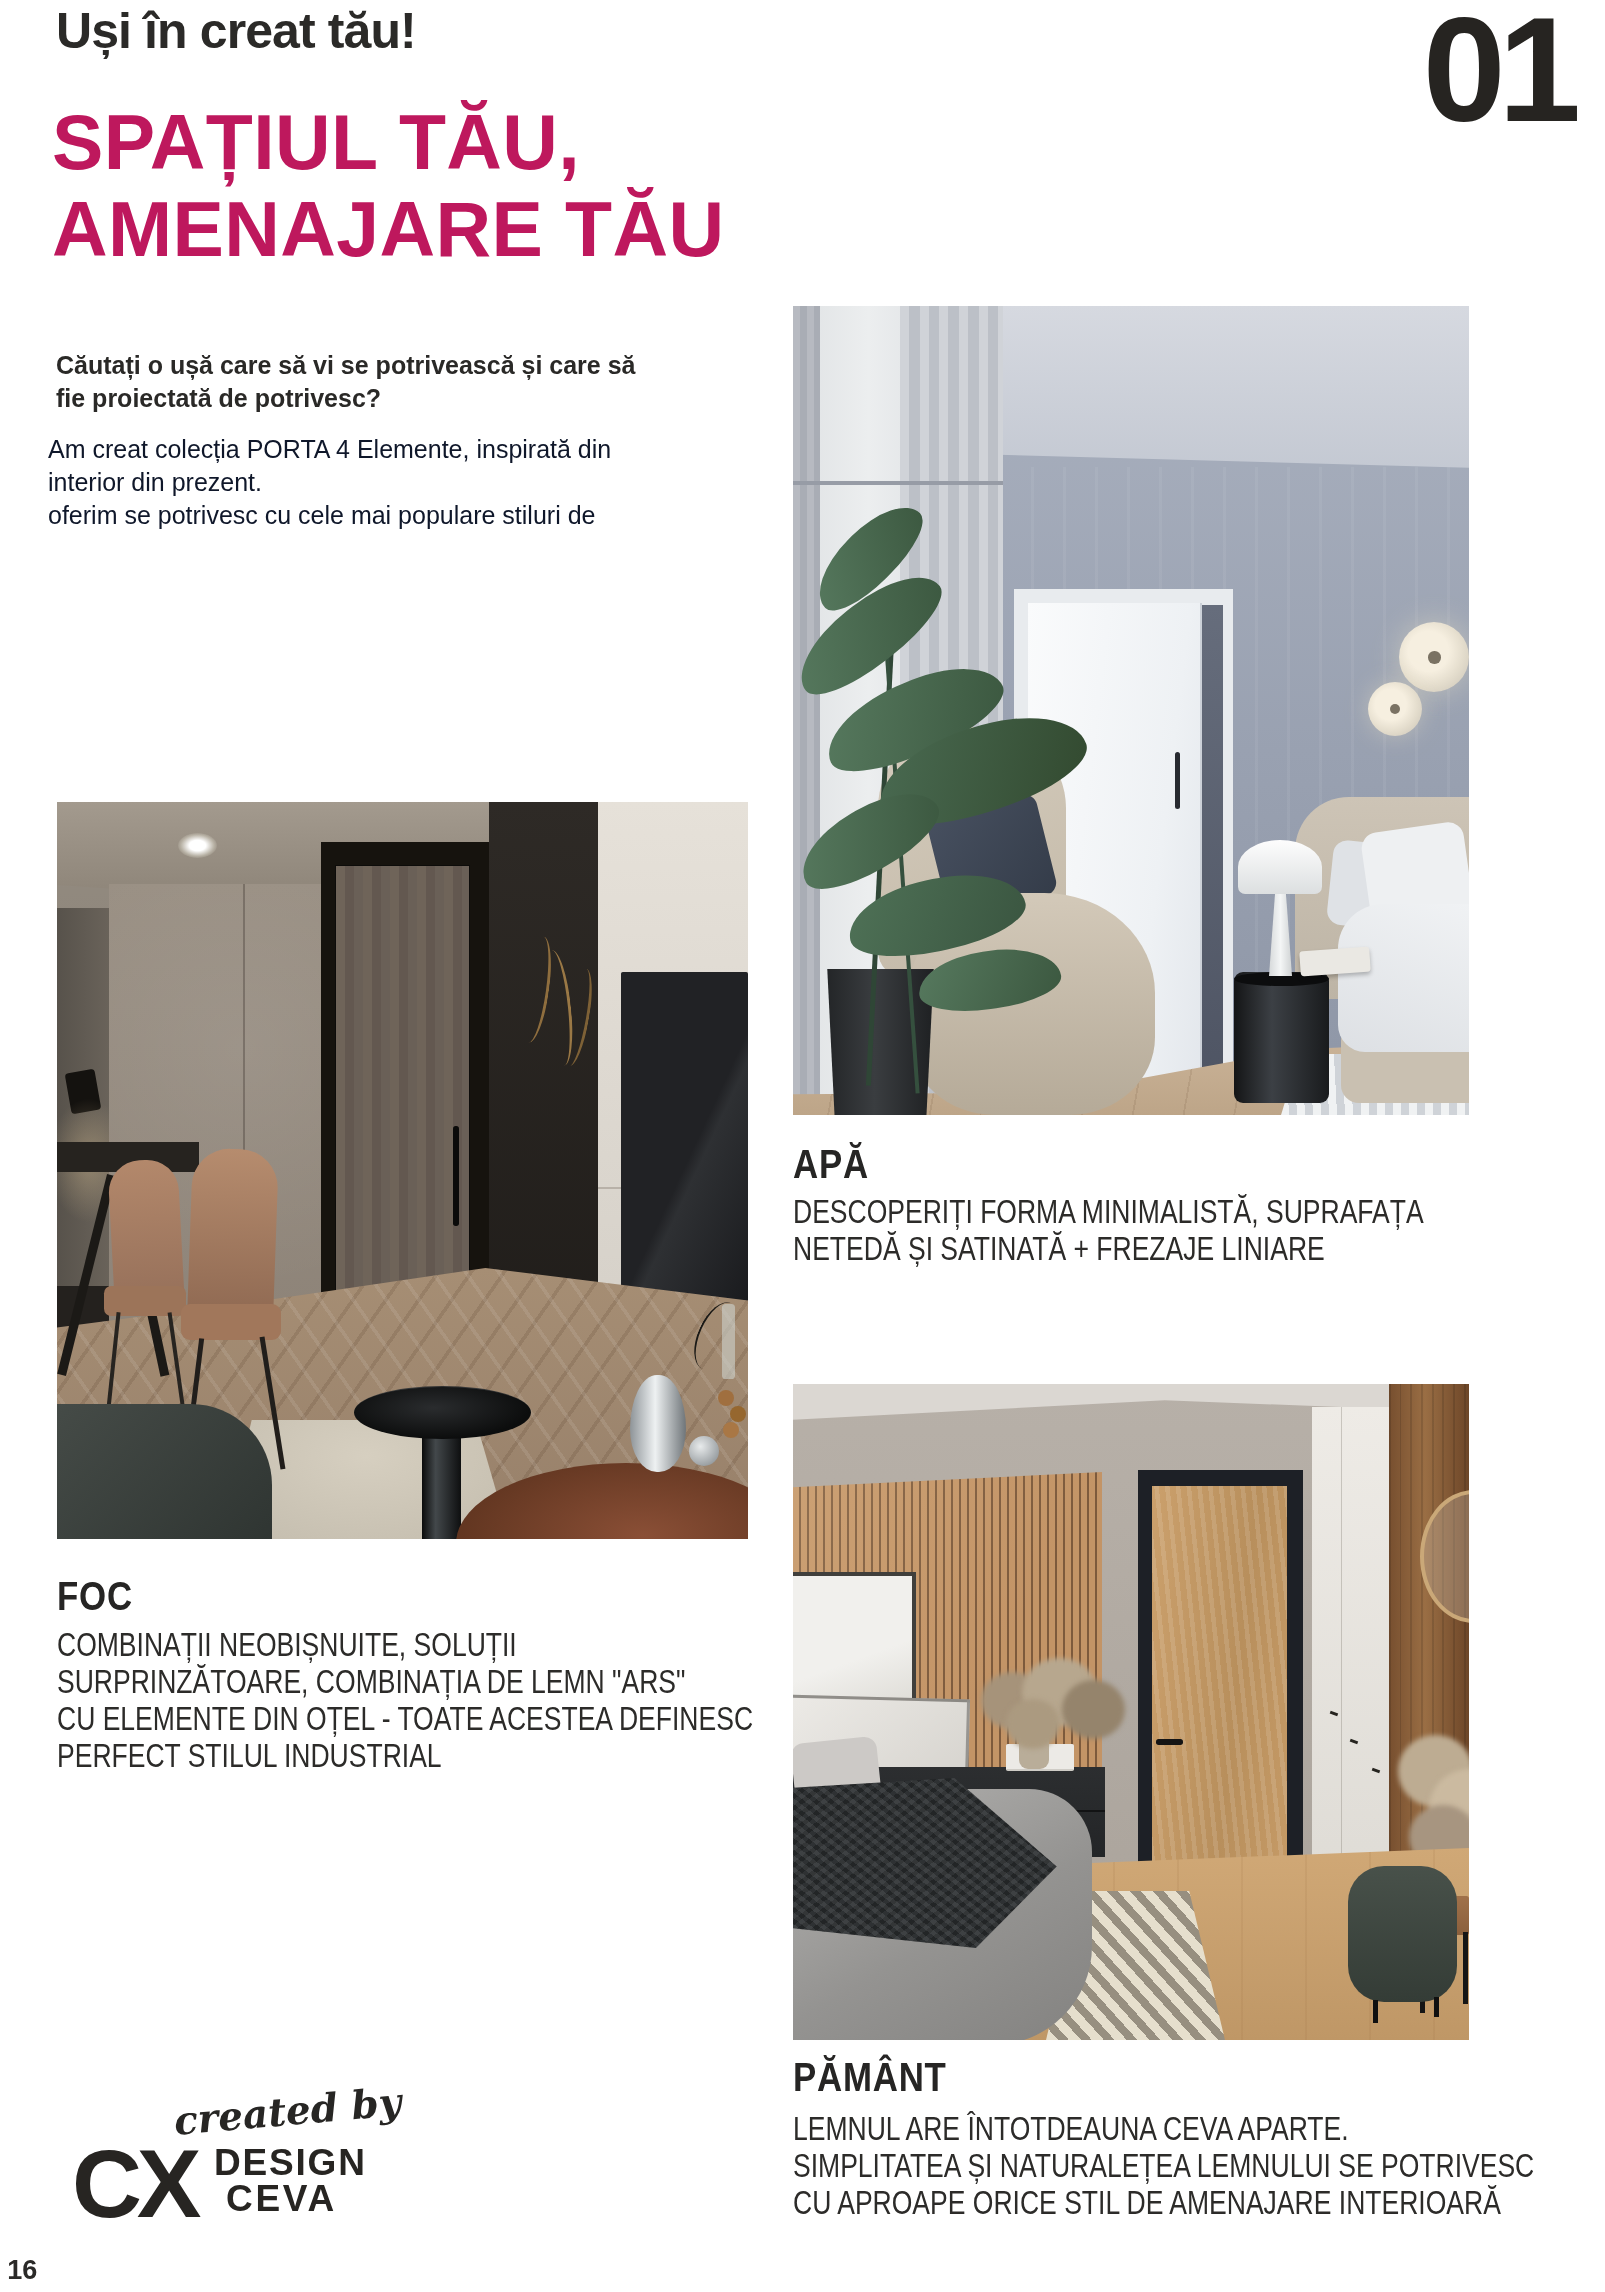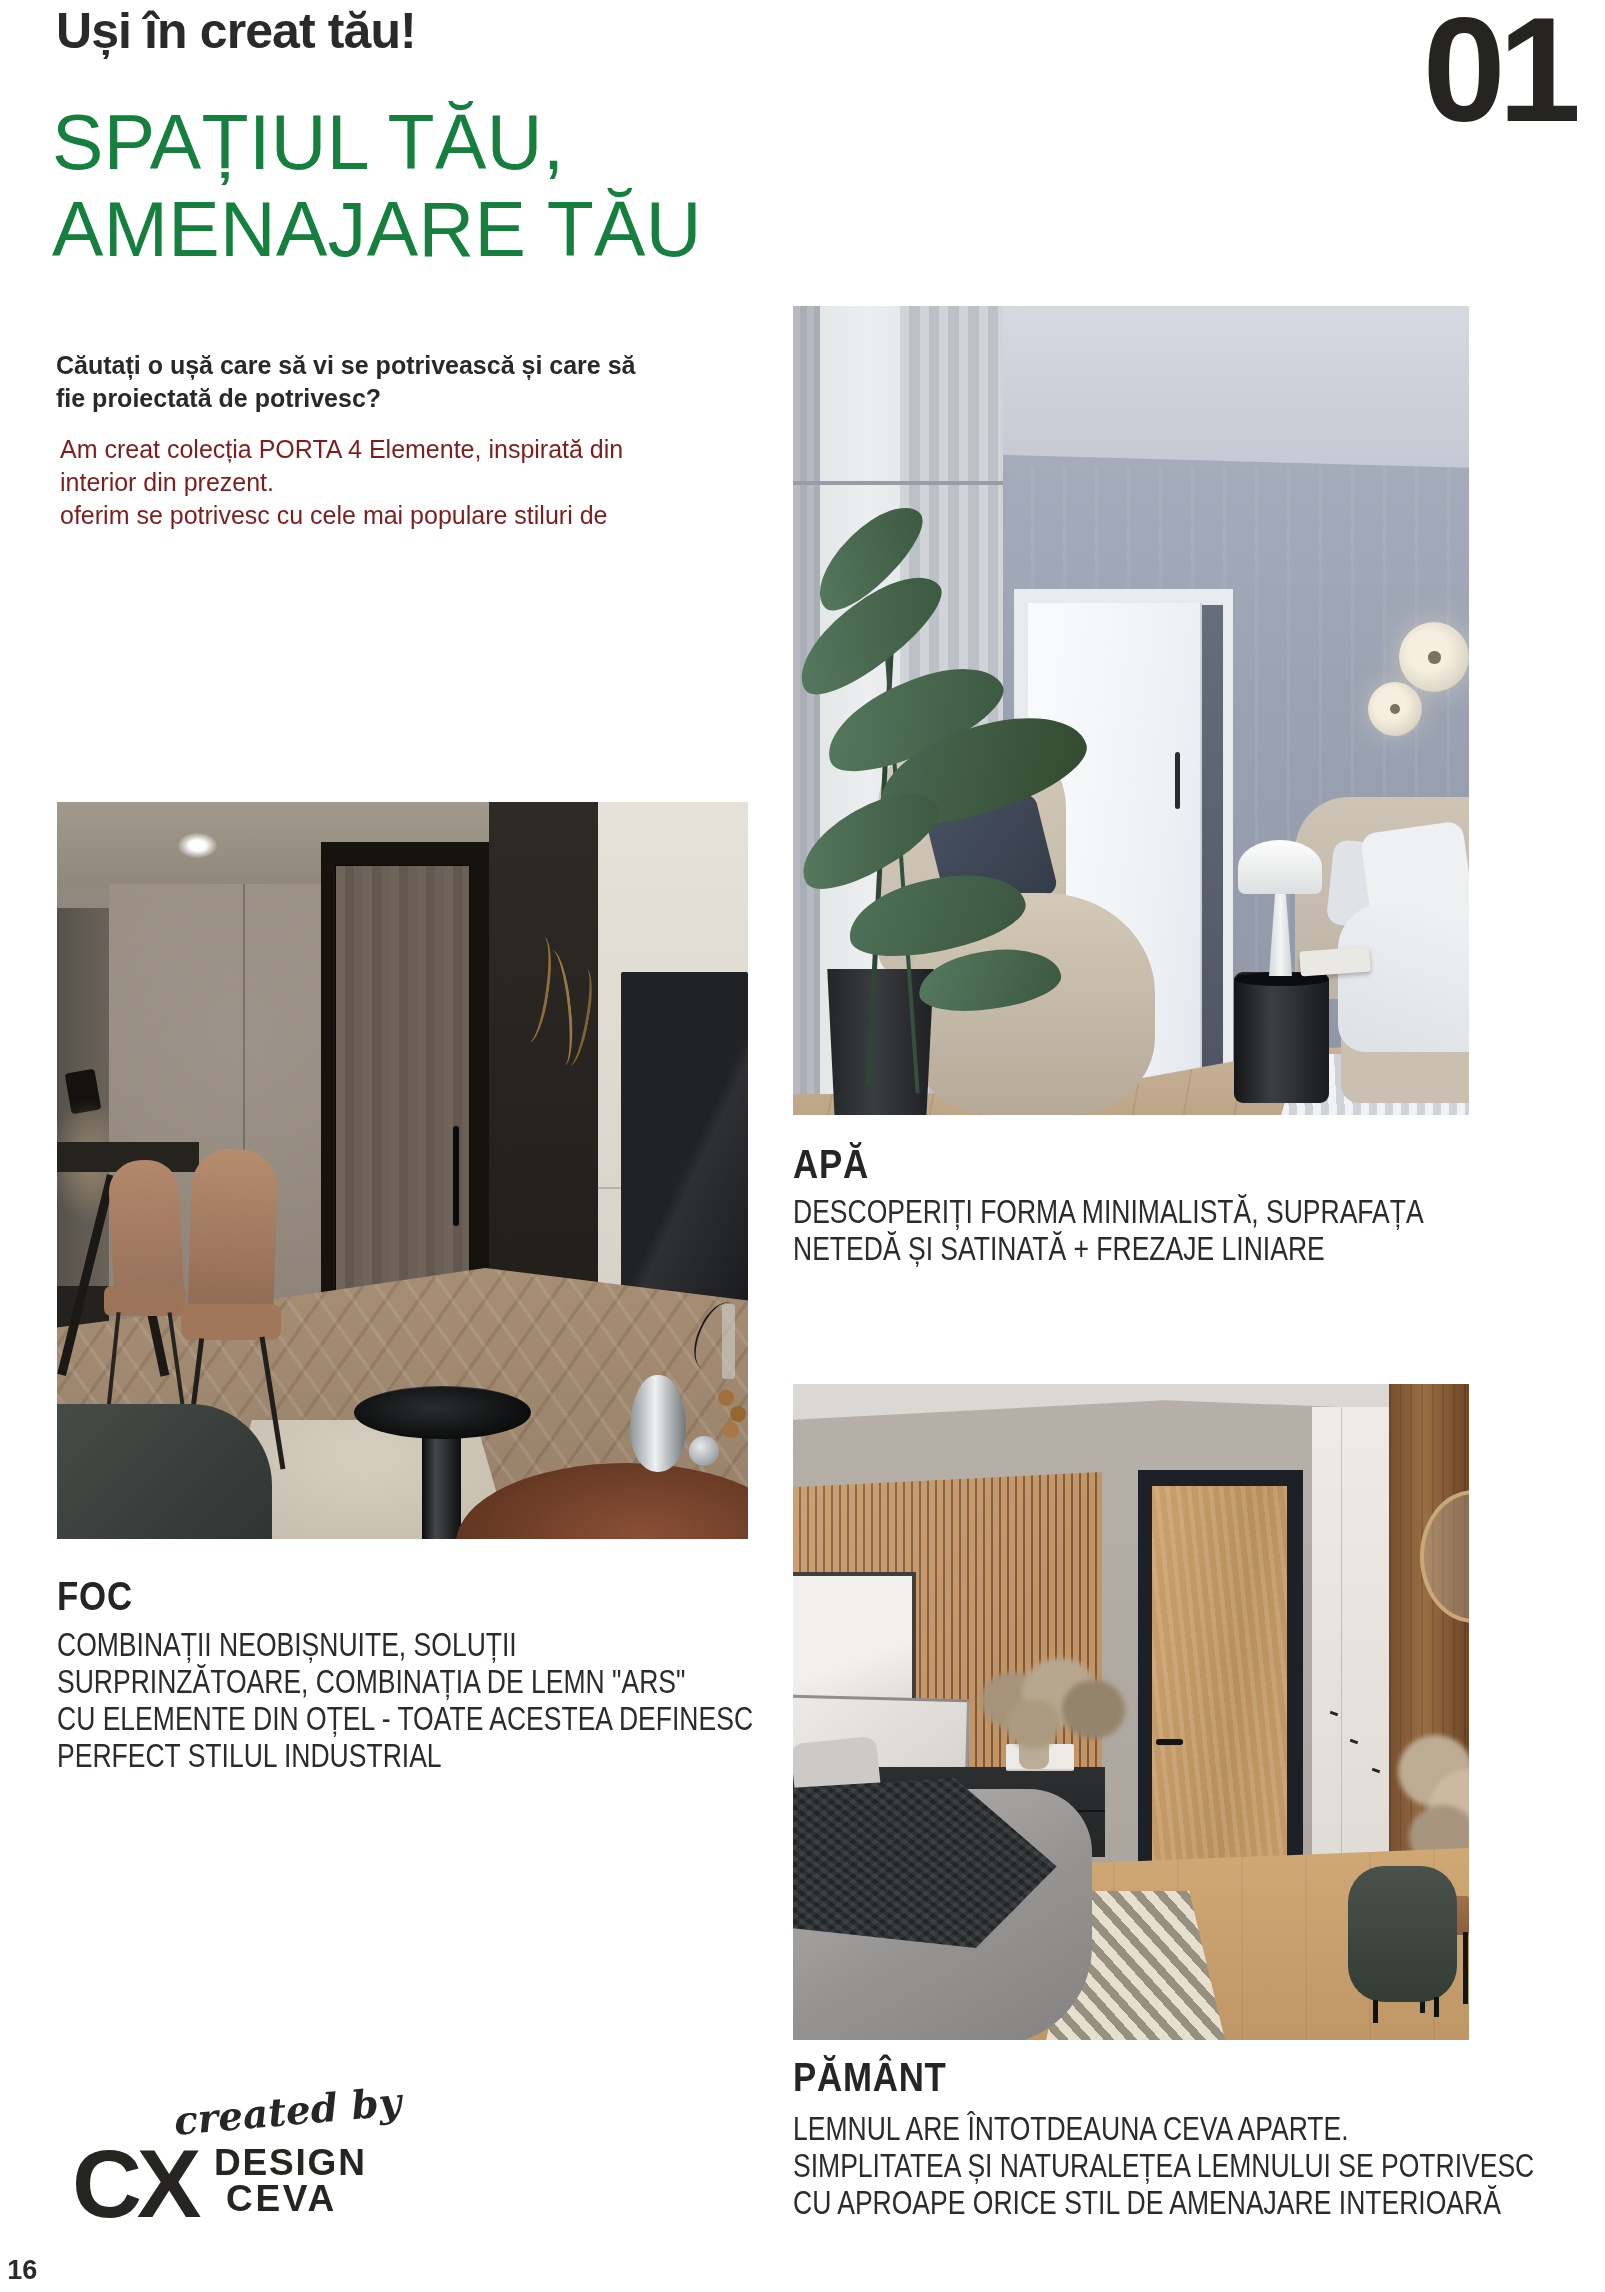--- a/index.html
+++ b/index.html
@@ -2,24 +2,24 @@
 <html style="font-size:14.3px"><head>
 <meta charset="utf-8">
 <style>
   html,body{margin:0;padding:0;background:#ffffff;}
   .page{position:relative;width:1606px;height:2293px;background:#ffffff;overflow:hidden;
         font-family:"Liberation Sans", sans-serif;color:#2e2d2b;}
   .abs{position:absolute;}
   .ph{position:absolute;overflow:hidden;background:#ccc;}
   .el{position:absolute;}
   .kicker{left:56px;top:1.8px;font-size:50px;font-weight:bold;letter-spacing:-0.9px;color:#2b2a28;}
-  .title{left:52px;top:99px;font-size:77px;line-height:87px;font-weight:400;color:#15803d;letter-spacing:0.4px;}
+  .title{left:52px;top:99px;font-size:77px;line-height:87px;font-weight:700;color:#be185d;letter-spacing:0.4px;}
   .chapter{top:-5.4px;right:32px;font-size:149px;line-height:1;font-weight:bold;letter-spacing:-7.2px;color:#262421;}
   .introbold{left:56px;top:349px;font-size:25px;line-height:33px;font-weight:bold;color:#2a2927;}
-  .intro{left:60px;top:433px;font-size:25px;line-height:33px;color:#7f1d1d;}
+  .intro{left:48px;top:433px;font-size:25px;line-height:33px;color:#0f172a;}
   .sec-label{font-size:41px;font-weight:bold;letter-spacing:0.9px;color:#262524;transform:scaleX(.85);transform-origin:left top;white-space:nowrap;}
   .sec-desc{font-size:34px;line-height:37px;color:#2c2b29;transform:scaleX(.78);transform-origin:left top;white-space:nowrap;}
   .script{font-family:"DejaVu Serif", serif;font-style:italic;font-weight:bold;font-size:39px;color:#272624;transform:rotate(-5deg);}
   .cx{font-size:97px;line-height:1;font-weight:bold;letter-spacing:-5.4px;color:#272522;}
   .brand{font-size:37px;line-height:1;font-weight:bold;letter-spacing:1.8px;color:#272522;}
   .pagenum{left:7.2px;top:2255px;font-size:27px;font-weight:bold;color:#2b2a28;}
   .leaf{border-radius:50% 50% 50% 50%/62% 62% 42% 42%;background:linear-gradient(120deg,#577a5f,#3b573f);}
   .blur{filter:blur(2.7px);border-radius:50%;}
 </style>
 </head>

